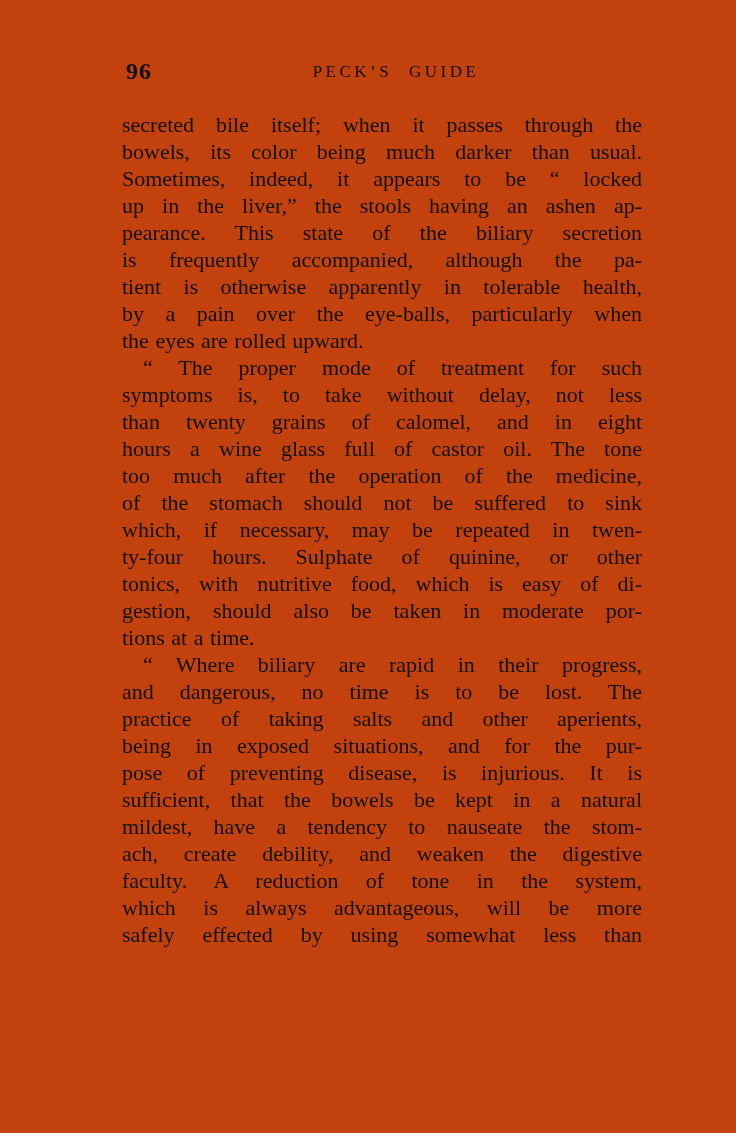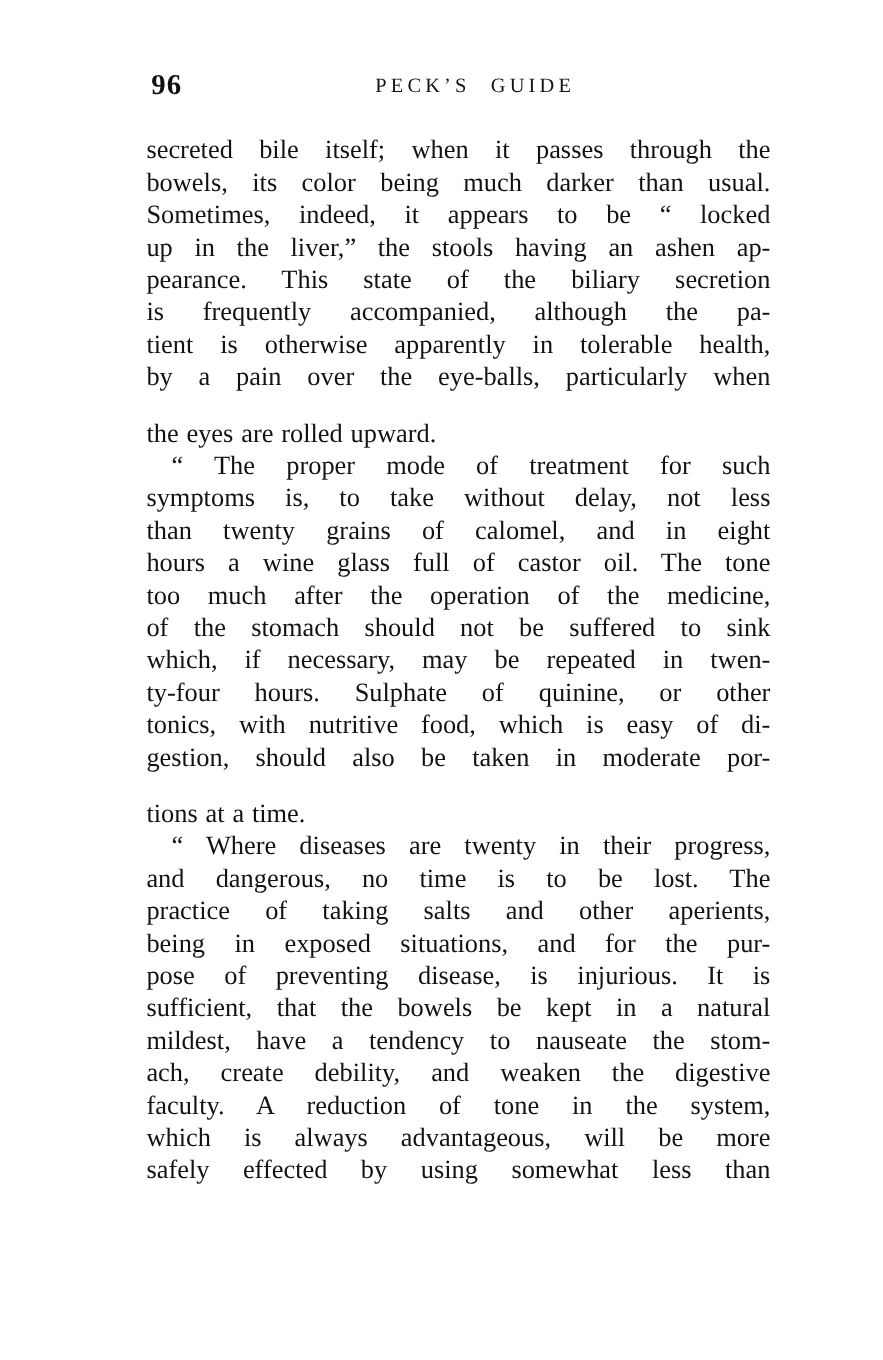--- a/index.html
+++ b/index.html
@@ -5,21 +5,21 @@
   html, body {
     margin: 0;
     padding: 0;
     background: #e8e8e8;
   }
   .scan-page {
     position: relative;
     width: 736px;
     height: 1133px;
     margin: 0 auto;
-    background: #ffffff;
+    background: #c2410c;
     color: #121212;
     font-family: "Liberation Serif", "DejaVu Serif", serif;
     overflow: hidden;
   }
   .page-header {
     position: absolute;
     top: 58px;
     left: 122px;
     width: 520px;
     height: 28px;
@@ -57,21 +57,20 @@
     display: block;
     font-size: 22px;
     line-height: 27px;
     text-align: justify;
     text-align-last: justify;
     word-spacing: 1px;
     white-space: normal;
   }
   .line.last-left {
     text-align-last: left;
-    margin-top: 20px;
   }
   .para.indent .line:first-child {
     text-indent: 21px;
   }
 </style>
 </head>
 <body>
 
 <div class="scan-page">
   <div class="page-header">
@@ -97,21 +96,21 @@
         <div class="line">hours a wine glass full of castor oil. The tone</div>
         <div class="line">too much after the operation of the medicine,</div>
         <div class="line">of the stomach should not be suffered to sink</div>
         <div class="line">which, if necessary, may be repeated in twen-</div>
         <div class="line">ty-four hours. Sulphate of quinine, or other</div>
         <div class="line">tonics, with nutritive food, which is easy of di-</div>
         <div class="line">gestion, should also be taken in moderate por-</div>
         <div class="line last-left">tions at a time.</div>
       </div>
       <div class="para indent">
-        <div class="line">“ Where diseases are twenty in their progress,</div>
+        <div class="line">“ Where biliary are rapid in their progress,</div>
         <div class="line">and dangerous, no time is to be lost. The</div>
         <div class="line">practice of taking salts and other aperients,</div>
         <div class="line">being in exposed situations, and for the pur-</div>
         <div class="line">pose of preventing disease, is injurious. It is</div>
         <div class="line">sufficient, that the bowels be kept in a natural</div>
         <div class="line">mildest, have a tendency to nauseate the stom-</div>
         <div class="line">ach, create debility, and weaken the digestive</div>
         <div class="line">faculty. A reduction of tone in the system,</div>
         <div class="line">which is always advantageous, will be more</div>
         <div class="line">safely effected by using somewhat less than</div>

